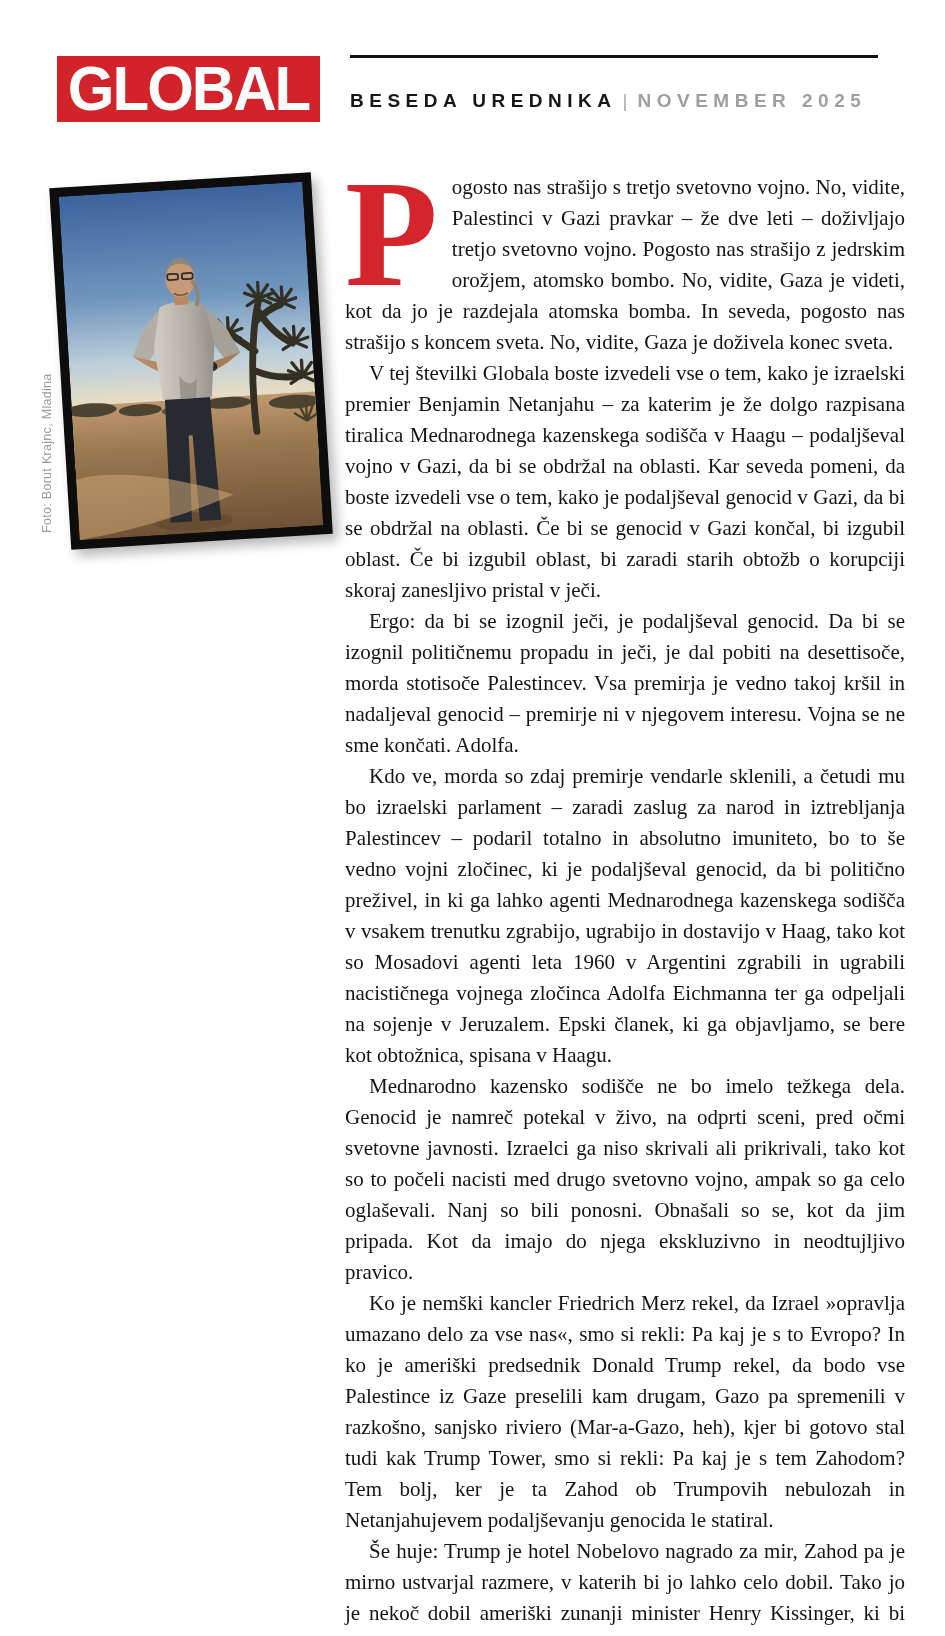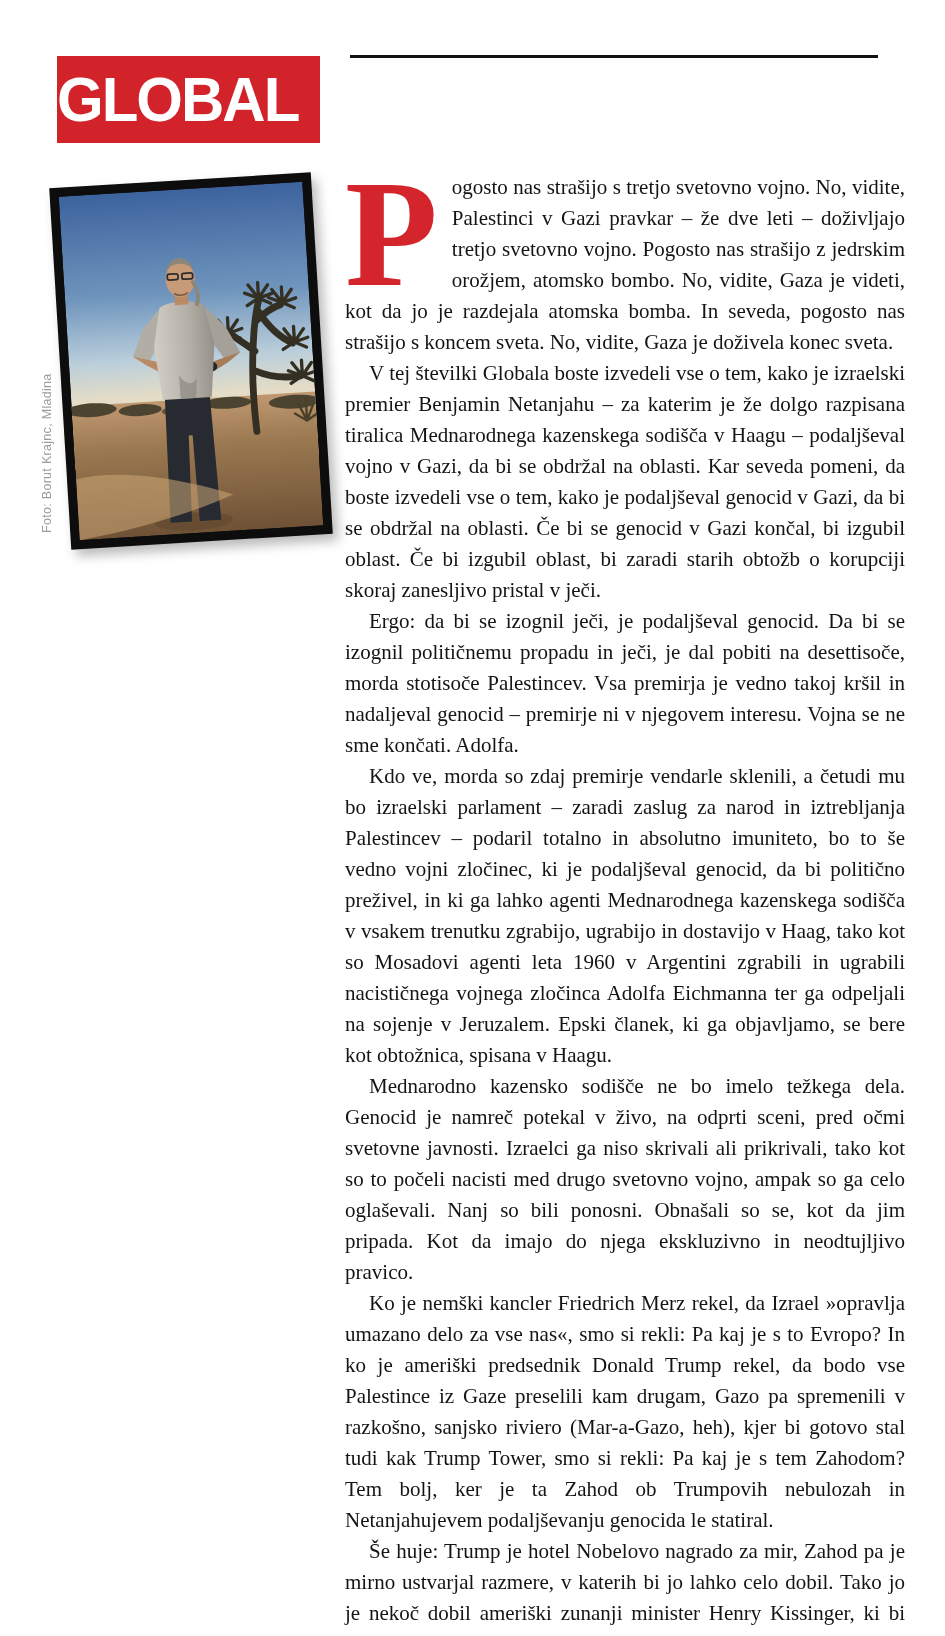--- a/index.html
+++ b/index.html
@@ -1,21 +1,21 @@
 <!DOCTYPE html>
 <html lang="sl"><head>
 <meta charset="utf-8">
 <style>
   html,body{margin:0;padding:0;background:#ffffff;}
   .page{position:relative;width:945px;height:1636px;background:#ffffff;overflow:hidden;
         font-family:"Liberation Serif",serif;color:#141414;}
 
   
-  .logo-box{position:absolute;left:57px;top:56px;width:263px;height:87px;
-            background:#d2232a;display:flex;align-items:center;}
+  .logo-box{position:absolute;left:57px;top:56px;width:263px;height:66px;
+            background:#d2232a;display:flex;align-items:center;justify-content:center;}
   .logo-text{font-family:"Liberation Sans",sans-serif;font-weight:bold;font-size:60px;
              letter-spacing:-2px;color:#ffffff;transform:scaleY(1.04);line-height:1;}
   .masthead-rule{position:absolute;left:350px;top:55px;width:528px;height:3px;background:#111111;}
   .masthead-line{position:absolute;left:350px;top:90px;display:flex;align-items:baseline;
                  font-family:"Liberation Sans",sans-serif;font-size:19px;white-space:nowrap;}
   .section-title{font-weight:bold;color:#161616;letter-spacing:5.5px;}
   .masthead-sep{color:#a8abae;margin:0 10px 0 6px;font-weight:400;}
   .issue-date{color:#9da0a3;font-weight:bold;letter-spacing:5.5px;}
 
   
@@ -38,20 +38,25 @@
 </style>
 </head>
 <body>
 
 <div class="page">
 
   <div class="logo-box">
     <span class="logo-text">GLOBAL</span>
   </div>
   <div class="masthead-rule"></div>
+  <div class="masthead-line">
+    <span class="section-title">BESEDA UREDNIKA</span>
+    <span class="masthead-sep">|</span>
+    <span class="issue-date">NOVEMBER 2025</span>
+  </div>
 
   <div class="photo-wrap">
     <svg viewBox="0 0 250 352" preserveAspectRatio="none">
       <defs>
         <linearGradient id="sky" x1="0" y1="0" x2="0" y2="1">
           <stop offset="0" stop-color="#3d639e"></stop>
           <stop offset="0.38" stop-color="#6f95bd"></stop>
           <stop offset="0.62" stop-color="#bccfdb"></stop>
           <stop offset="0.75" stop-color="#e4dcc6"></stop>
         </linearGradient>

